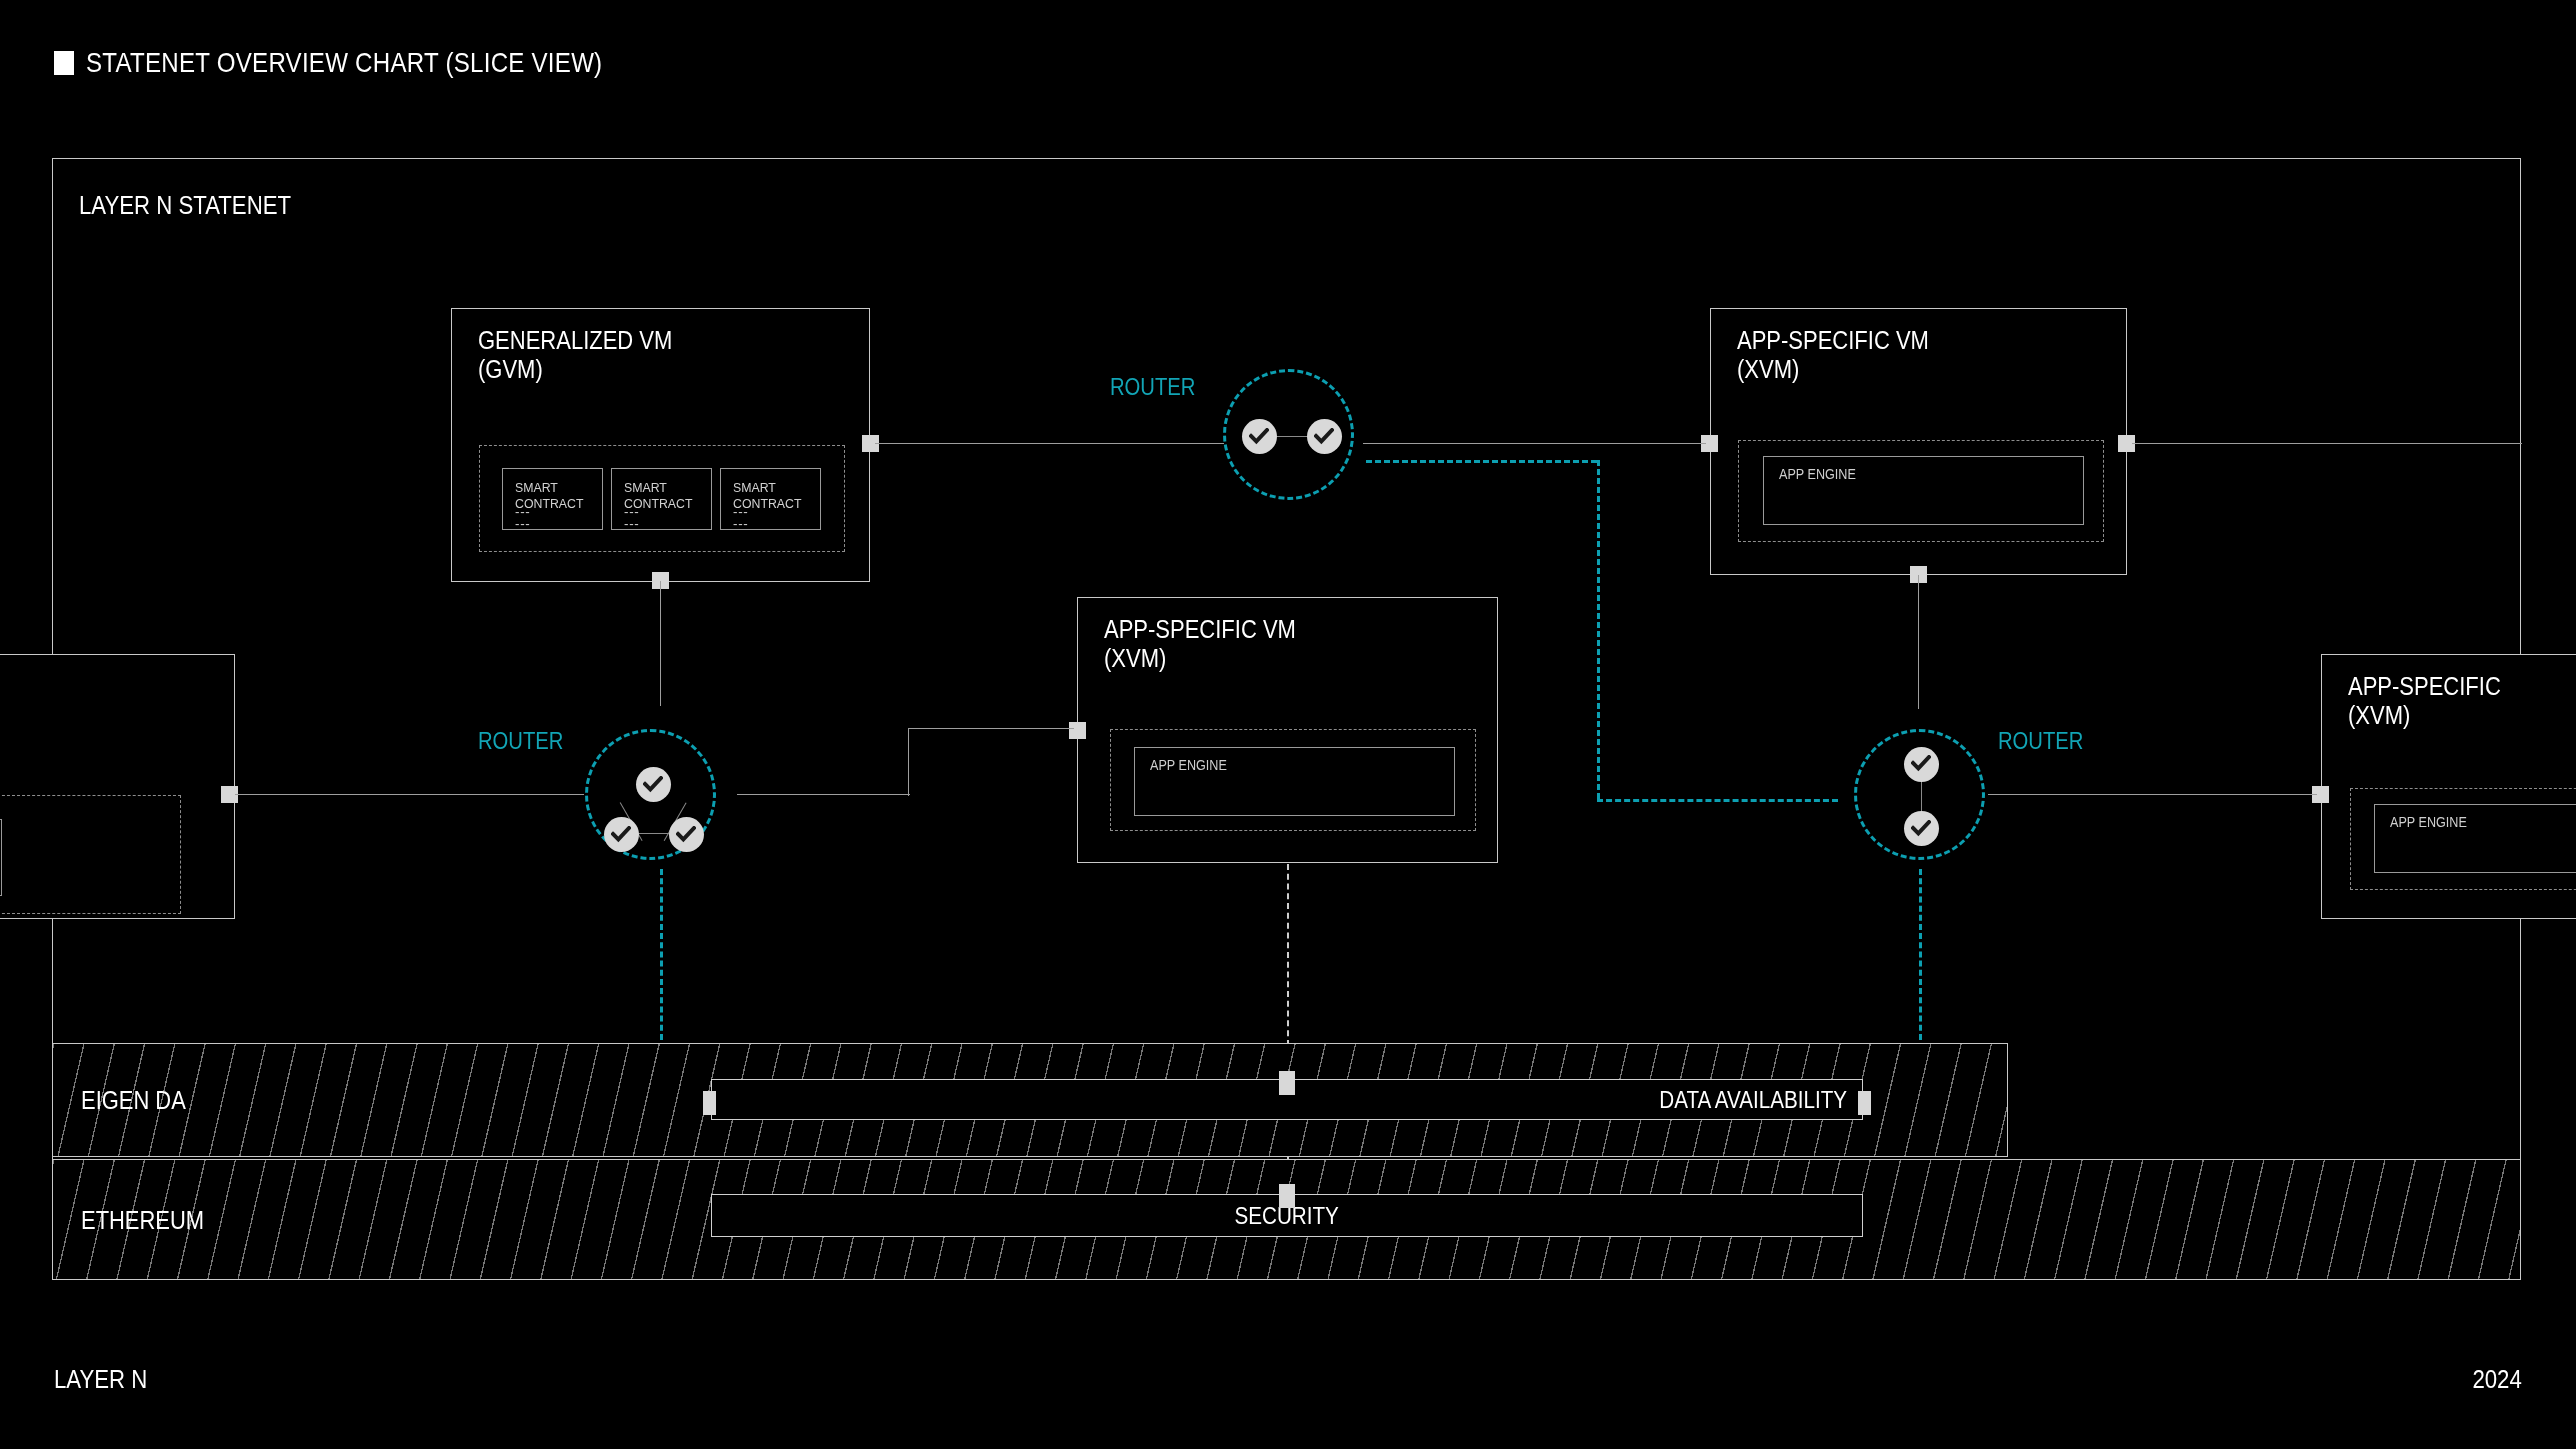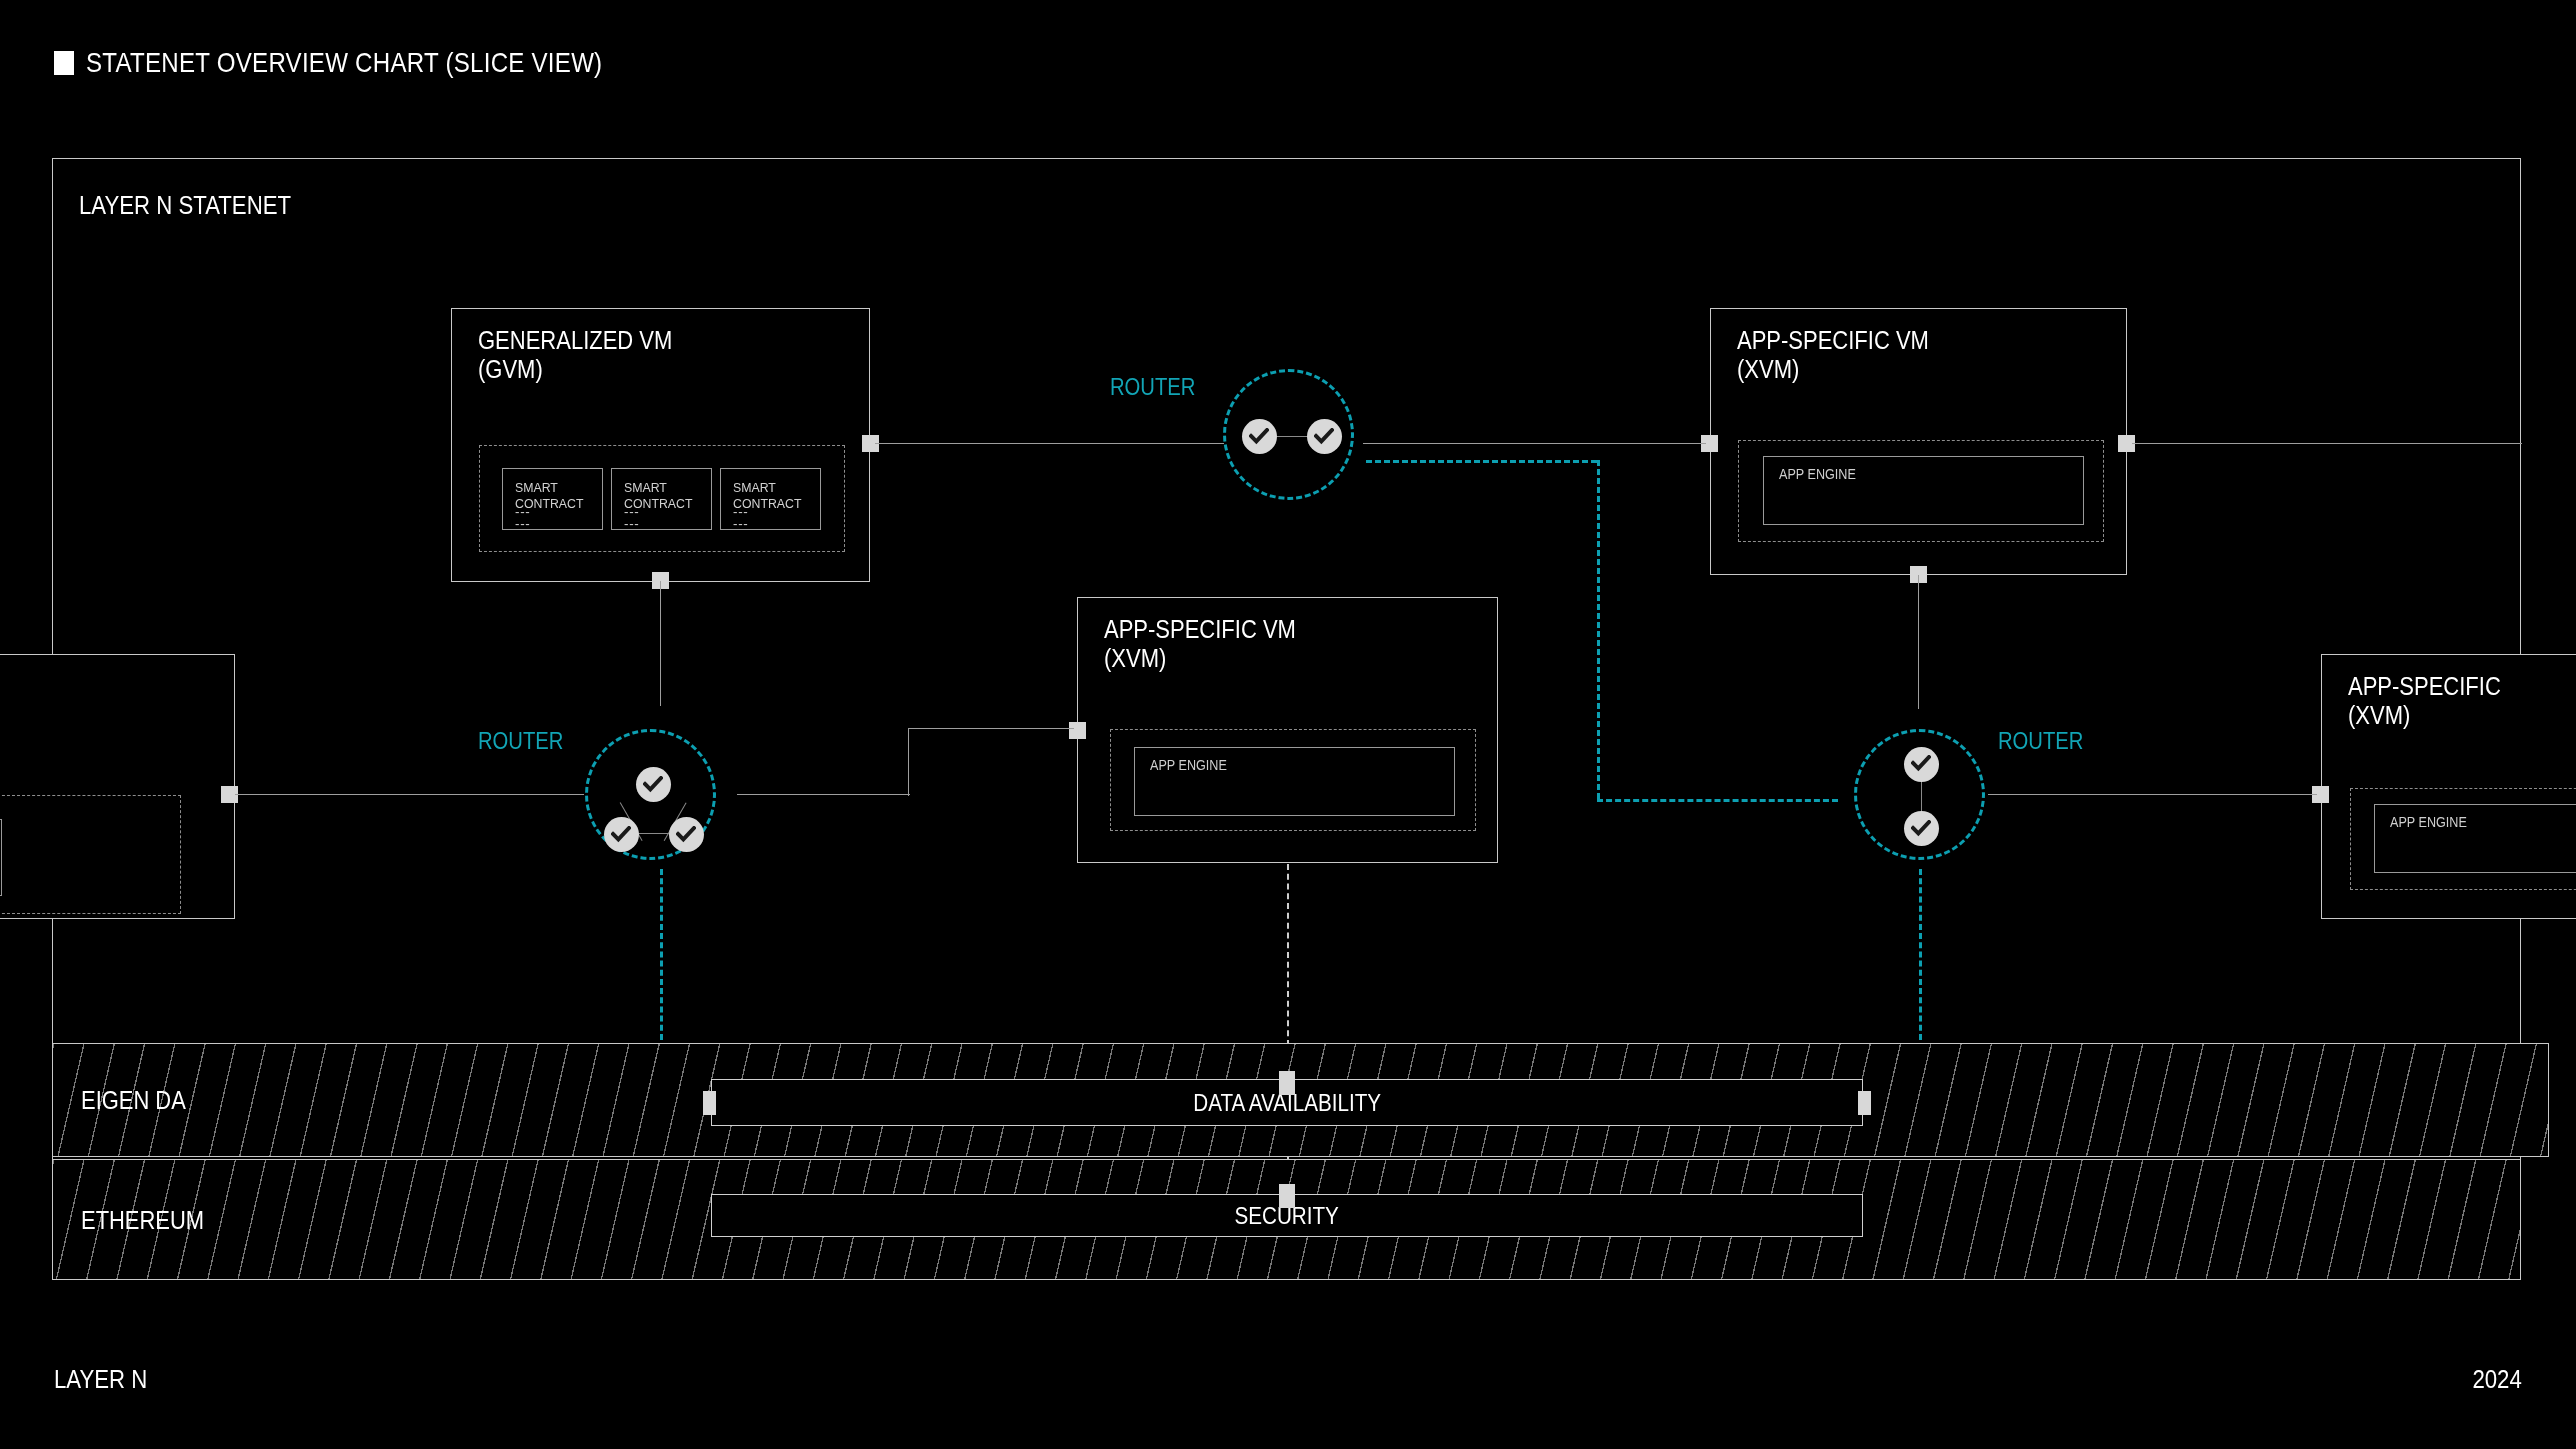--- a/index.html
+++ b/index.html
@@ -233,24 +233,24 @@
       </svg>
   </div>
   <div class="node" style="left:47px;top:79px;">
     <svg width="20" height="17.4" viewBox="0 0 30 26">
         <path d="M3 12 L11 20 L27 3" stroke="#1a1a1a" stroke-width="6" fill="none" stroke-linecap="square"></path>
       </svg>
   </div>
 </div>
 <div class="abs routerlbl" style="left:1998px;top:728px;">ROUTER</div>
 
-<div class="abs layerband" style="left:52px;top:1043px;width:2497px;height:114px;">
+<div class="abs layerband" style="left:52px;top:1043px;width:1956px;height:114px;">
   <div class="layername">EIGEN DA</div>
 </div>
-<div class="abs layerbar" style="left:711px;top:1079px;width:1152px;height:47px;">
+<div class="abs layerbar" style="left:711px;top:1079px;width:1152px;height:41px;justify-content:flex-end;">
   <span>DATA AVAILABILITY</span>
 </div>
 <div class="abs port" style="left:703px;top:1091px;width:13.4px;height:24px;"></div>
 <div class="abs port" style="left:1858px;top:1091px;width:13.4px;height:24px;"></div>
 <div class="abs port" style="left:1279px;top:1071px;width:16px;height:24px;"></div>
 
 <div class="abs layerband" style="left:52px;top:1159px;width:2469px;height:121px;">
   <div class="layername">ETHEREUM</div>
 </div>
 <div class="abs layerbar" style="left:711px;top:1194px;width:1152px;height:43px;">

